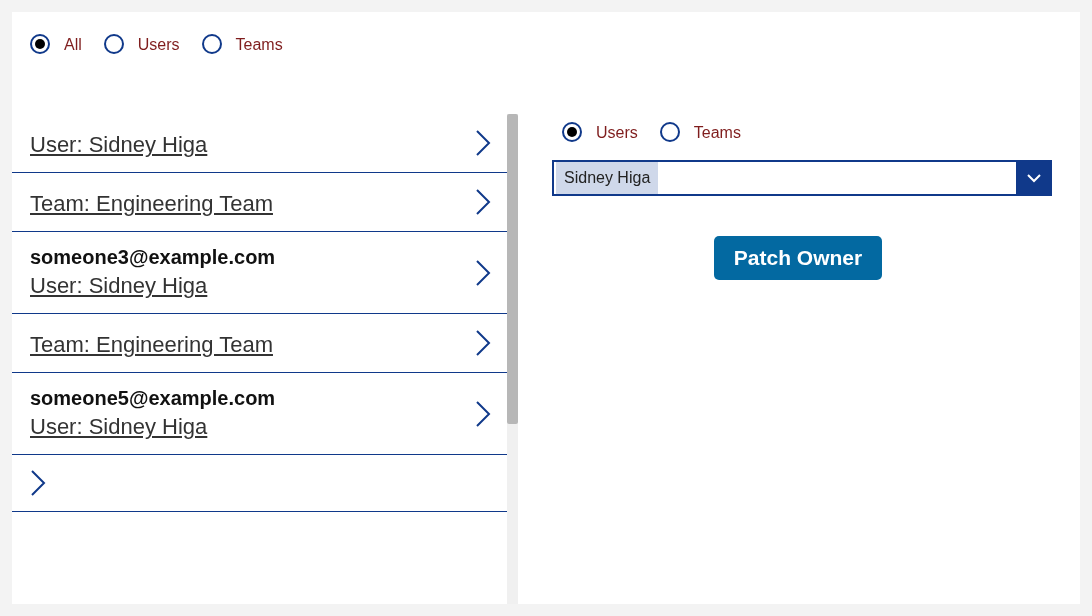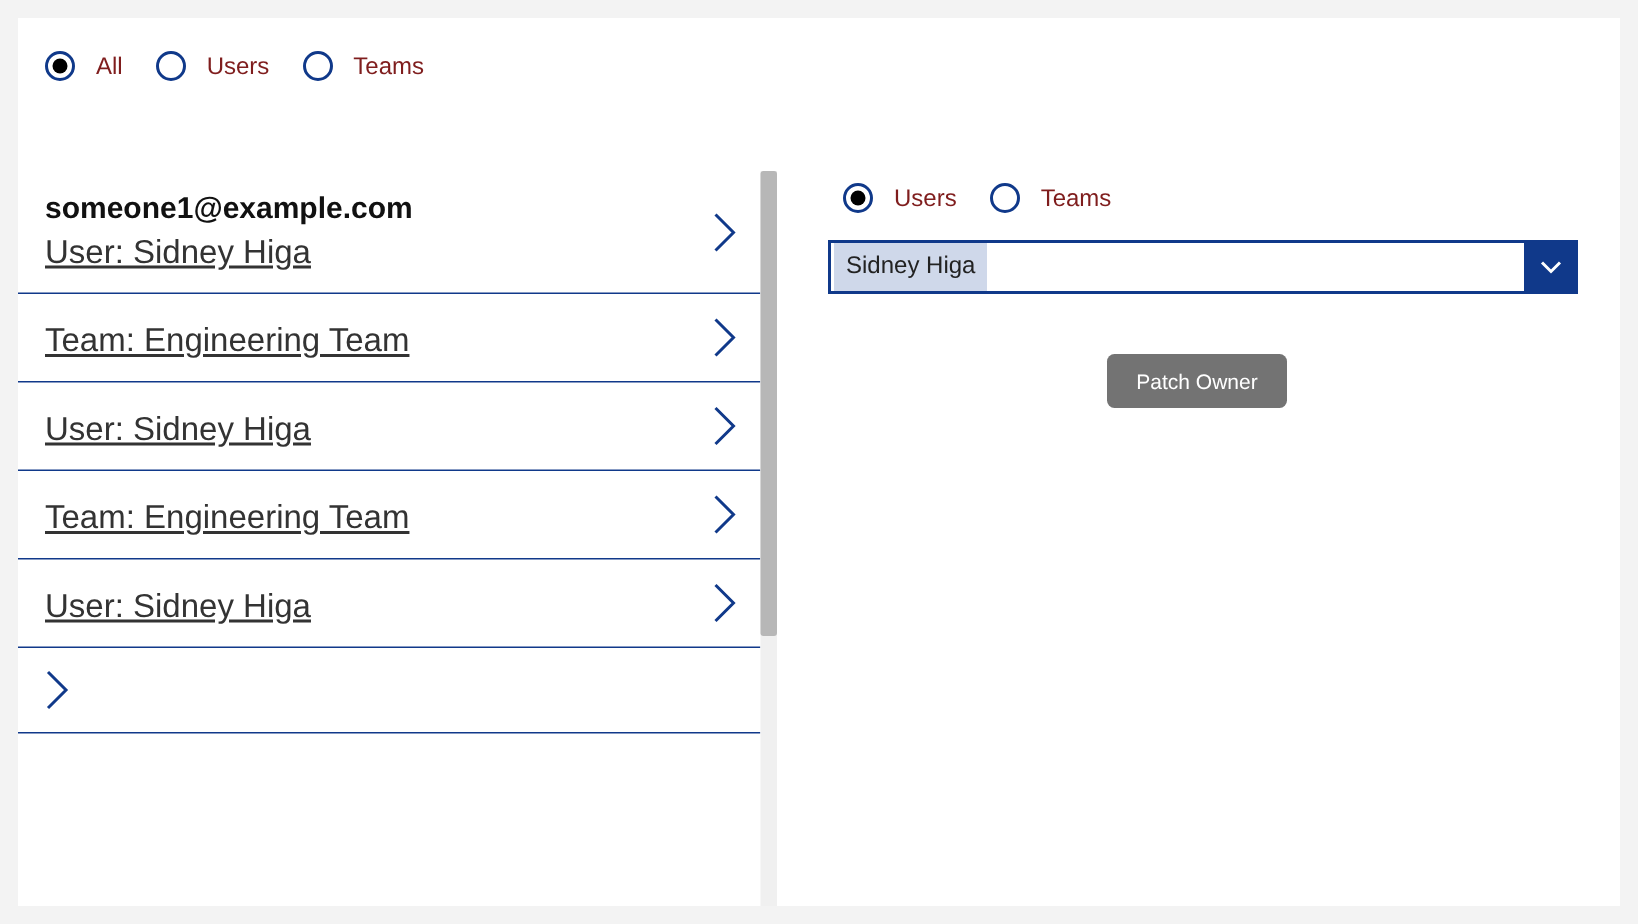--- a/index.html
+++ b/index.html
@@ -119,24 +119,24 @@
   .dropdown .dd-btn{
     position:absolute;right:-2px;top:-2px;
     width:36px;height:36px;
     background:#10398a;
     display:flex;align-items:center;justify-content:center;
   }
   .dropdown .dd-btn svg{stroke:#fff;fill:none;stroke-width:2;}
   .patch-btn{
     margin:40px auto 0 auto;
     display:block;
-    background:#737373;
+    background:#0369a1;
     color:#fff;
-    font-size:14px;
-    font-weight:400;
+    font-size:21px;
+    font-weight:700;
     border:none;
     border-radius:5px;
     padding:10px 20px;
     cursor:pointer;
   }
   .btn-wrap{width:492px;text-align:center;}
 </style>
 </head>
 <body>
 
@@ -161,21 +161,20 @@
         </span>
       <span>Teams</span>
     </div>
   </div>
 
   <div class="list-panel">
     <div class="list-scroll">
 
       <div class="list-item">
         <div class="list-text">
-          <div class="email">someone1@example.com</div>
           <div class="owner">User: Sidney Higa</div>
         </div>
         <span class="chevron">
           <svg viewBox="0 0 16 28">
               <polyline points="2,2 14,14 2,26"></polyline>
             </svg>
         </span>
       </div>
 
       <div class="list-item">
@@ -184,20 +183,21 @@
         </div>
         <span class="chevron">
           <svg viewBox="0 0 16 28">
               <polyline points="2,2 14,14 2,26"></polyline>
             </svg>
         </span>
       </div>
 
       <div class="list-item">
         <div class="list-text">
+          <div class="email">someone3@example.com</div>
           <div class="owner">User: Sidney Higa</div>
         </div>
         <span class="chevron">
           <svg viewBox="0 0 16 28">
               <polyline points="2,2 14,14 2,26"></polyline>
             </svg>
         </span>
       </div>
 
       <div class="list-item">
@@ -206,20 +206,21 @@
         </div>
         <span class="chevron">
           <svg viewBox="0 0 16 28">
               <polyline points="2,2 14,14 2,26"></polyline>
             </svg>
         </span>
       </div>
 
       <div class="list-item">
         <div class="list-text">
+          <div class="email">someone5@example.com</div>
           <div class="owner">User: Sidney Higa</div>
         </div>
         <span class="chevron">
           <svg viewBox="0 0 16 28">
               <polyline points="2,2 14,14 2,26"></polyline>
             </svg>
         </span>
       </div>
 
       <div class="list-item">

